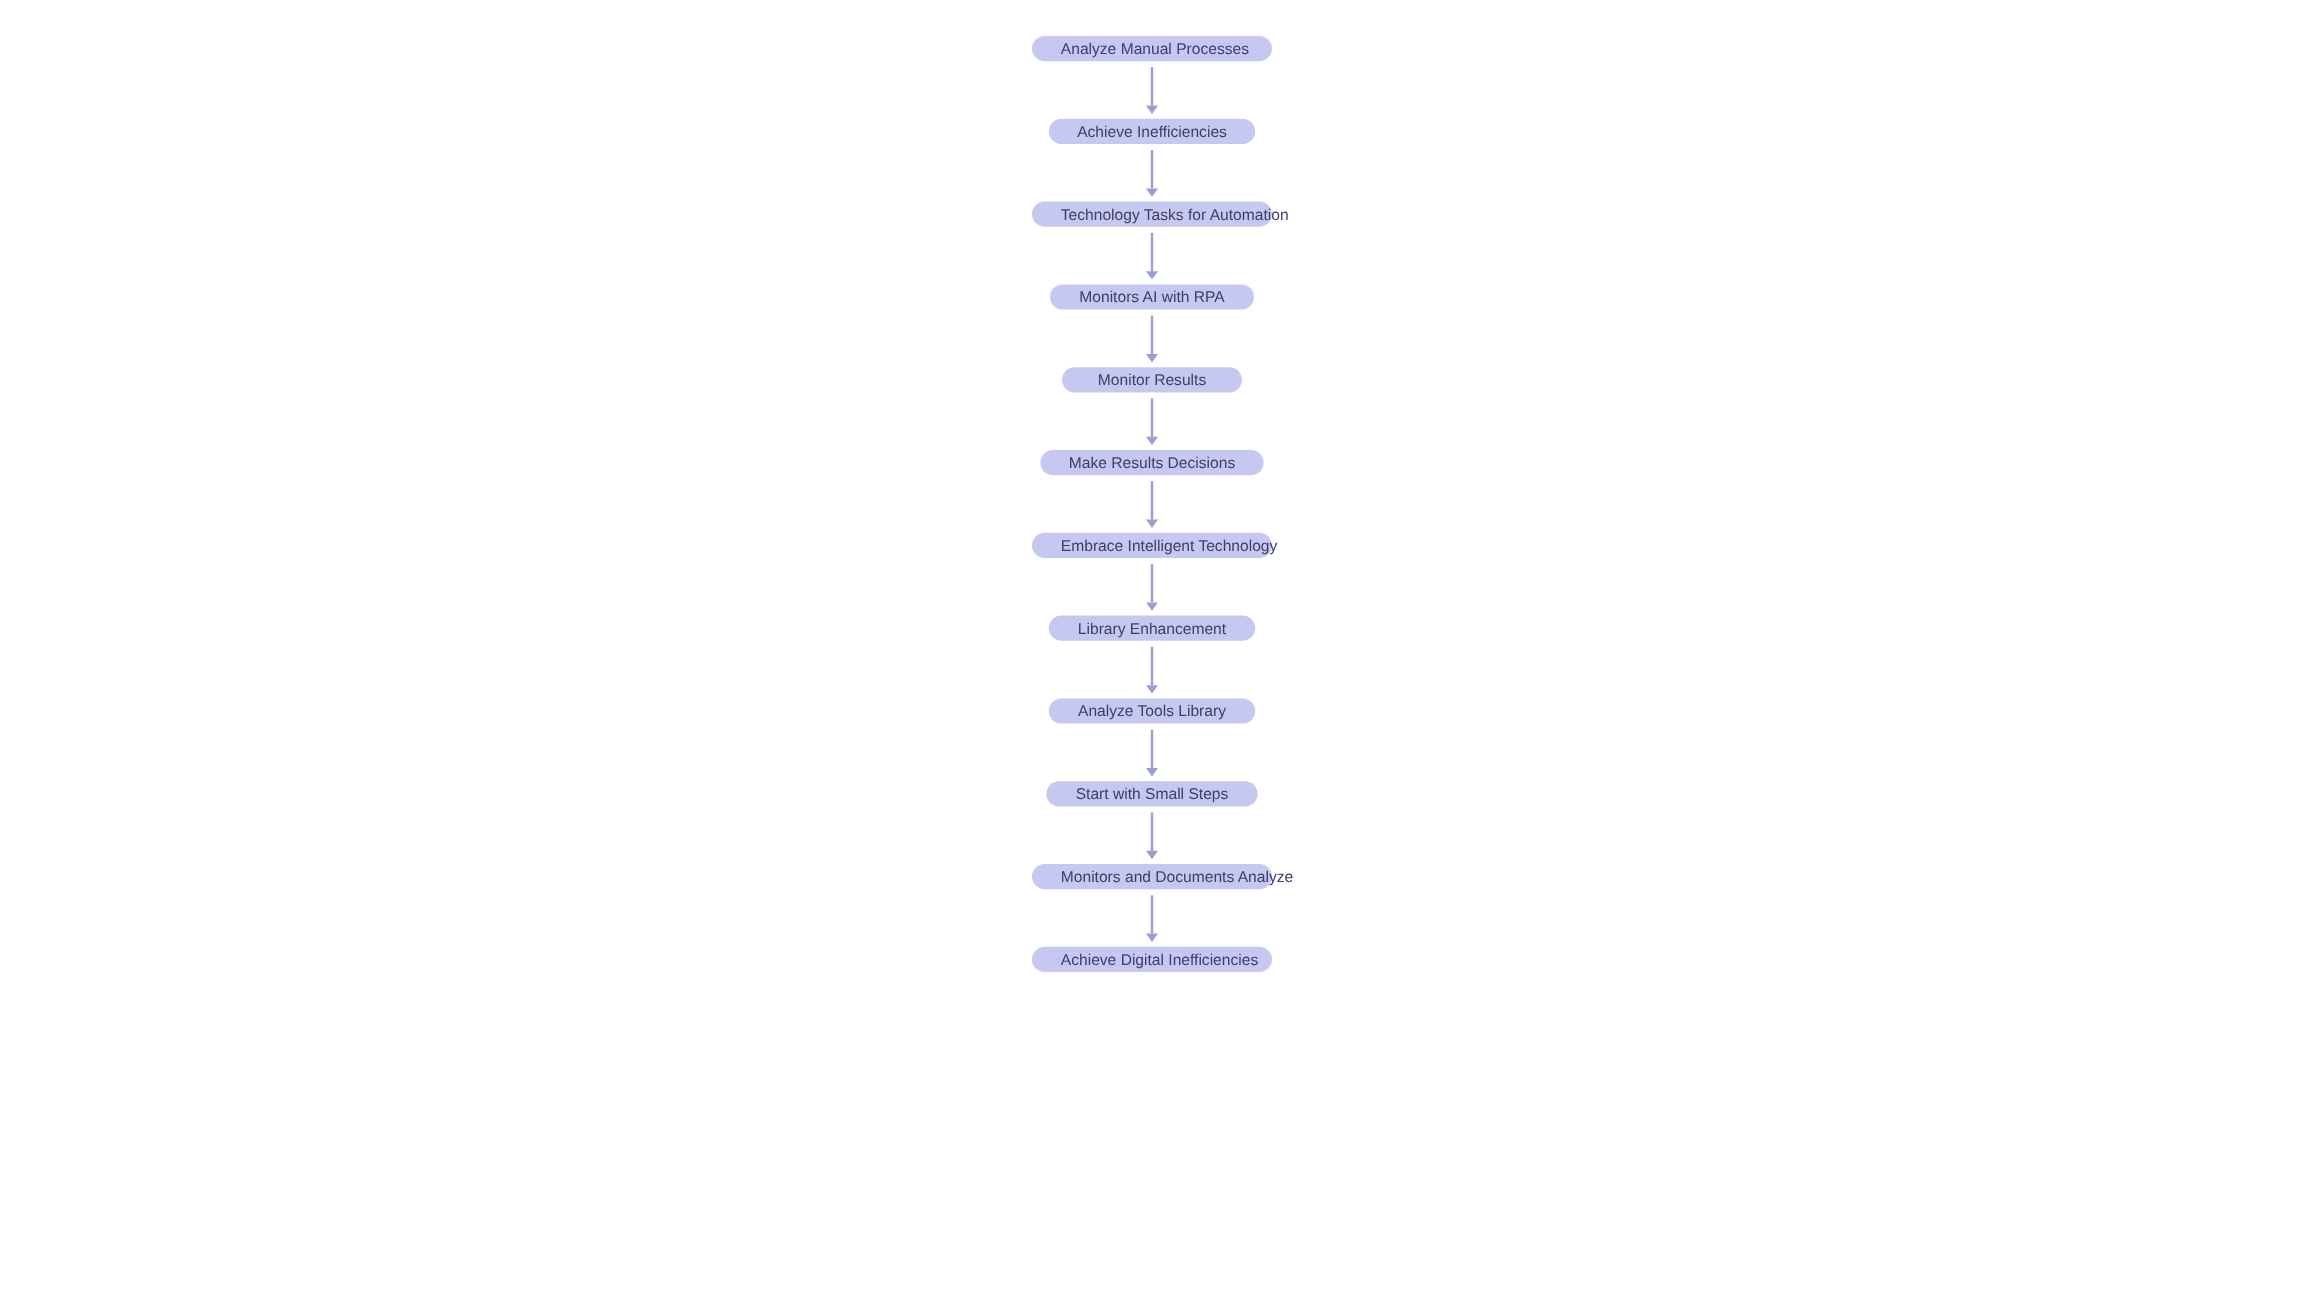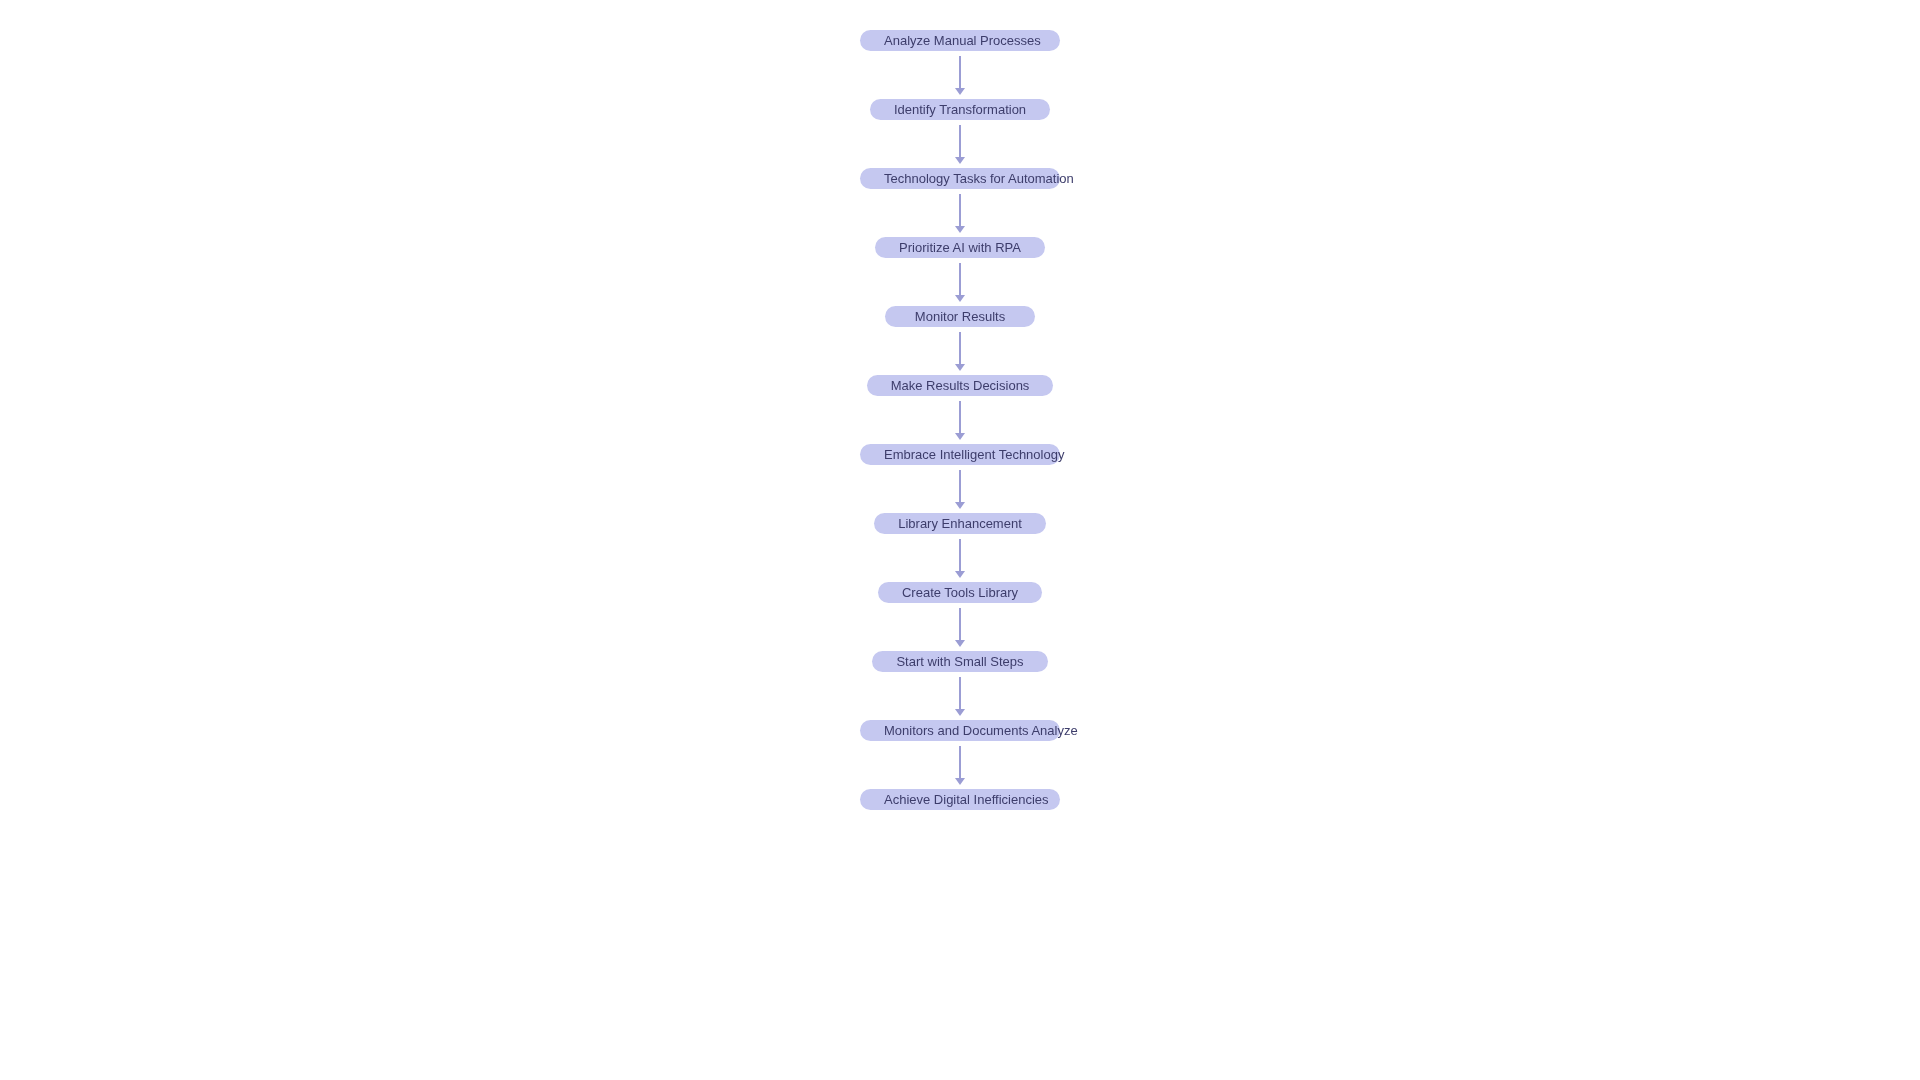--- a/index.html
+++ b/index.html
@@ -65,34 +65,34 @@
       border-top: 7px solid #9b9dd4;
       display: block;
     }
   </style>
 </head>
 <body>
 
 <div class="flowchart-container">
 <div class="flow-node">Analyze Manual Processes</div>
     <div class="flow-arrow"></div>
-    <div class="flow-node">Identify Transformation</div>
+    <div class="flow-node">Achieve Inefficiencies</div>
     <div class="flow-arrow"></div>
     <div class="flow-node">Technology Tasks for Automation</div>
     <div class="flow-arrow"></div>
-    <div class="flow-node">Prioritize AI with RPA</div>
+    <div class="flow-node">Monitors AI with RPA</div>
     <div class="flow-arrow"></div>
     <div class="flow-node">Monitor Results</div>
     <div class="flow-arrow"></div>
     <div class="flow-node">Make Results Decisions</div>
     <div class="flow-arrow"></div>
     <div class="flow-node">Embrace Intelligent Technology</div>
     <div class="flow-arrow"></div>
     <div class="flow-node">Library Enhancement</div>
     <div class="flow-arrow"></div>
-    <div class="flow-node">Create Tools Library</div>
+    <div class="flow-node">Analyze Tools Library</div>
     <div class="flow-arrow"></div>
     <div class="flow-node">Start with Small Steps</div>
     <div class="flow-arrow"></div>
     <div class="flow-node">Monitors and Documents Analyze</div>
     <div class="flow-arrow"></div>
     <div class="flow-node">Achieve Digital Inefficiencies</div>
   </div>
 
 </body></html>

